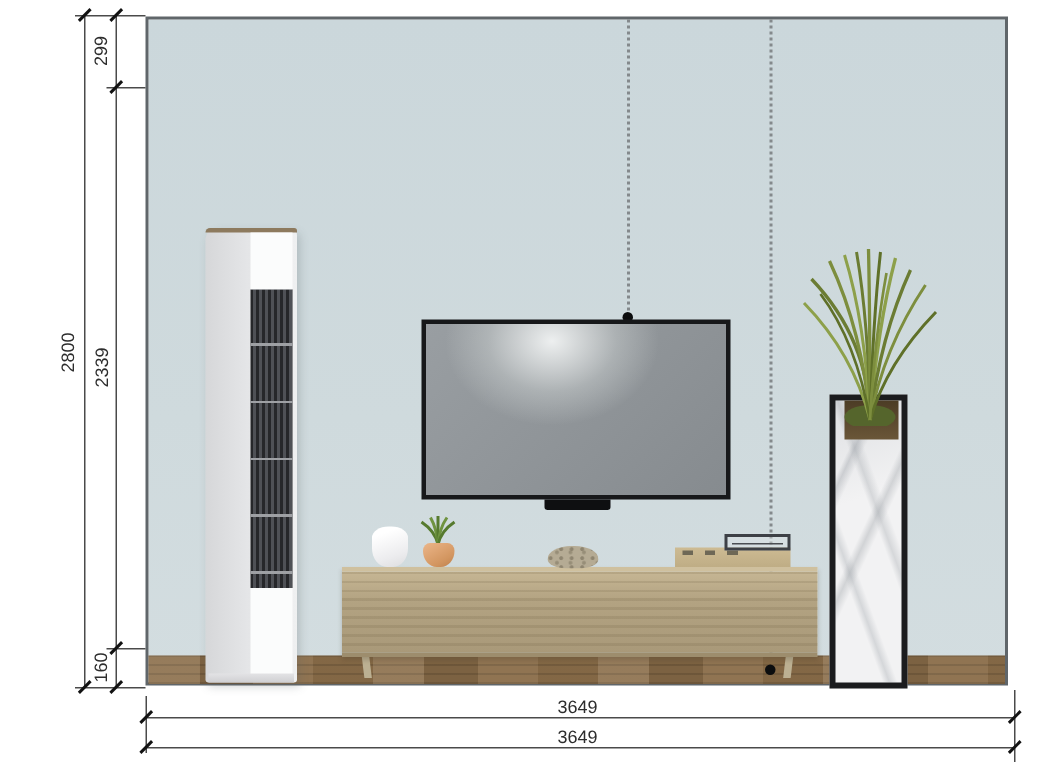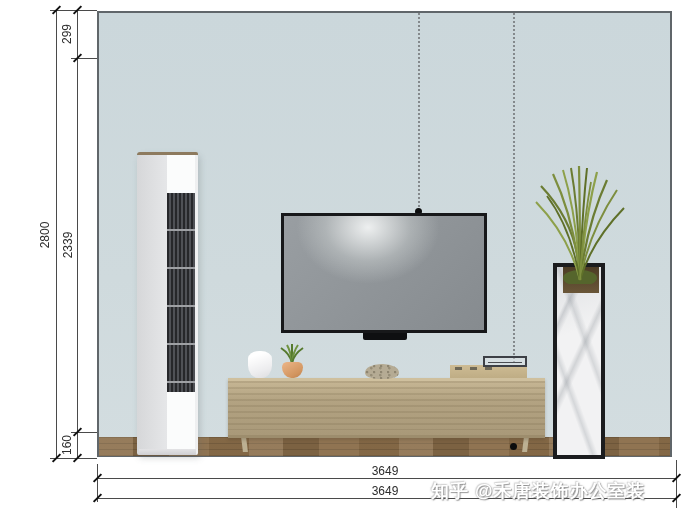--- a/index.html
+++ b/index.html
@@ -180,15 +180,14 @@
   <div class="abs dim-line-v" style="left:676px;top:460px;height:48px;"></div>
   <div class="abs dim-line-h" style="left:97px;top:478px;width:579px;"></div>
   <div class="abs dim-line-h" style="left:97px;top:498px;width:579px;"></div>
   <div class="abs tick" style="left:92px;top:477px;"></div>
   <div class="abs tick" style="left:671px;top:477px;"></div>
   <div class="abs tick" style="left:92px;top:497px;"></div>
   <div class="abs tick" style="left:671px;top:497px;"></div>
   <div class="abs dim-label" style="left:355px;top:464px;width:60px;">3649</div>
   <div class="abs dim-label" style="left:355px;top:484px;width:60px;">3649</div>
 
-  <div class="abs" id="watermark">知乎 @禾唐装饰办公室装</div>
 
 </div>
 
 </body></html>

